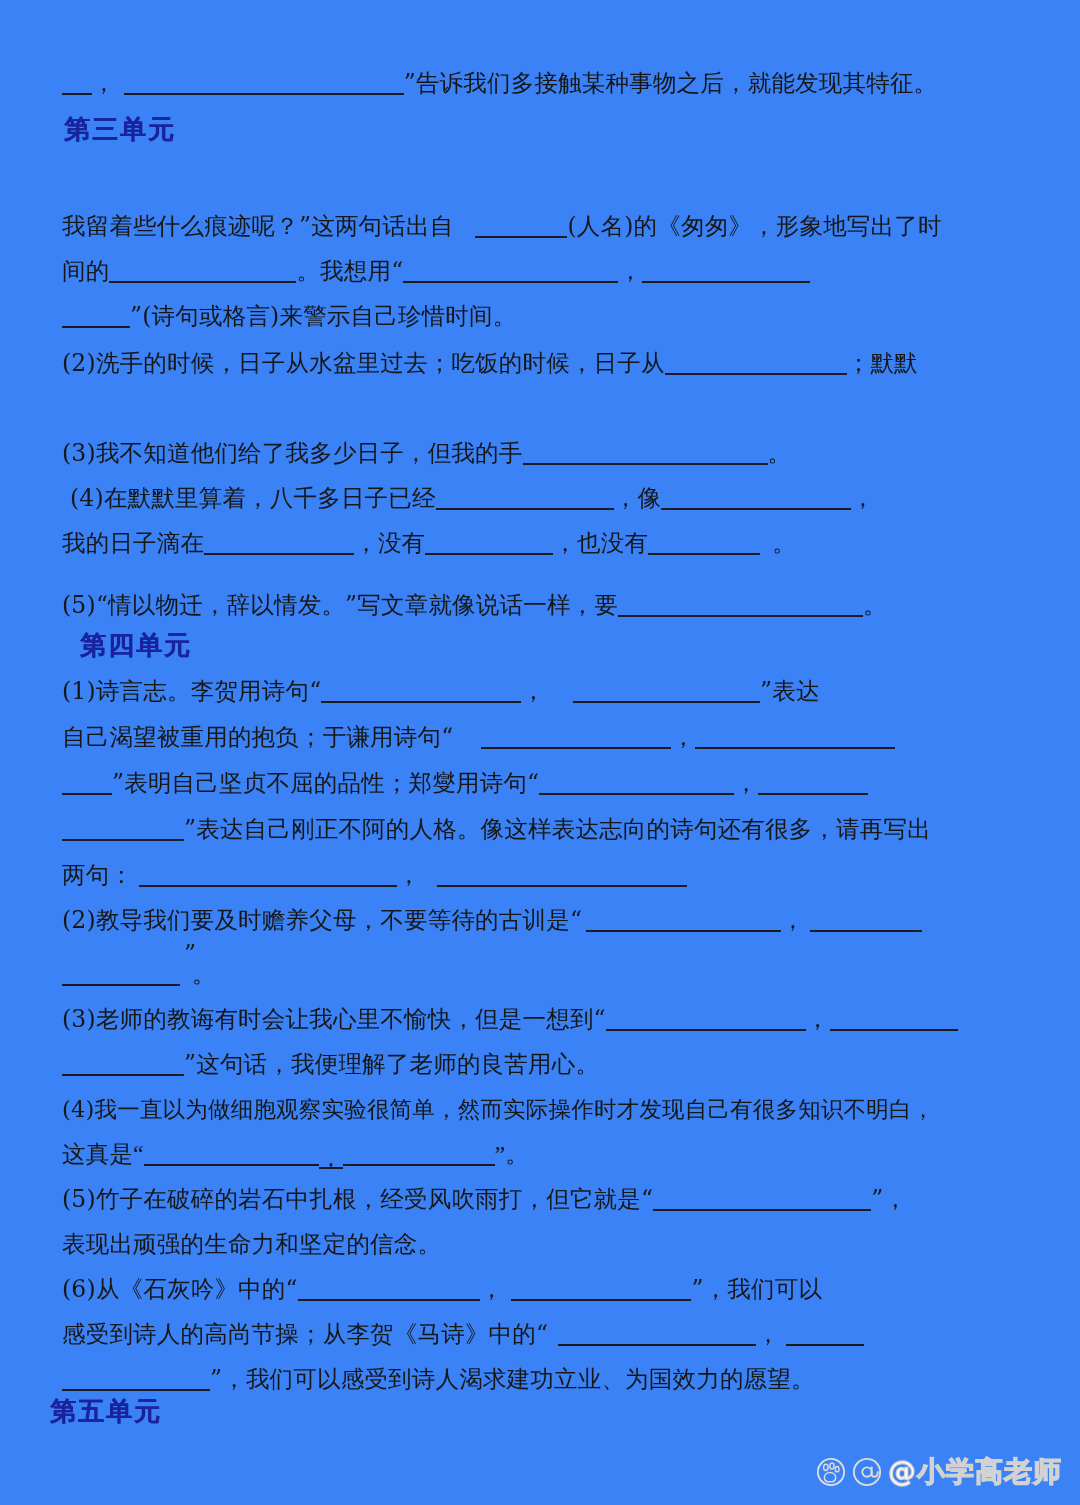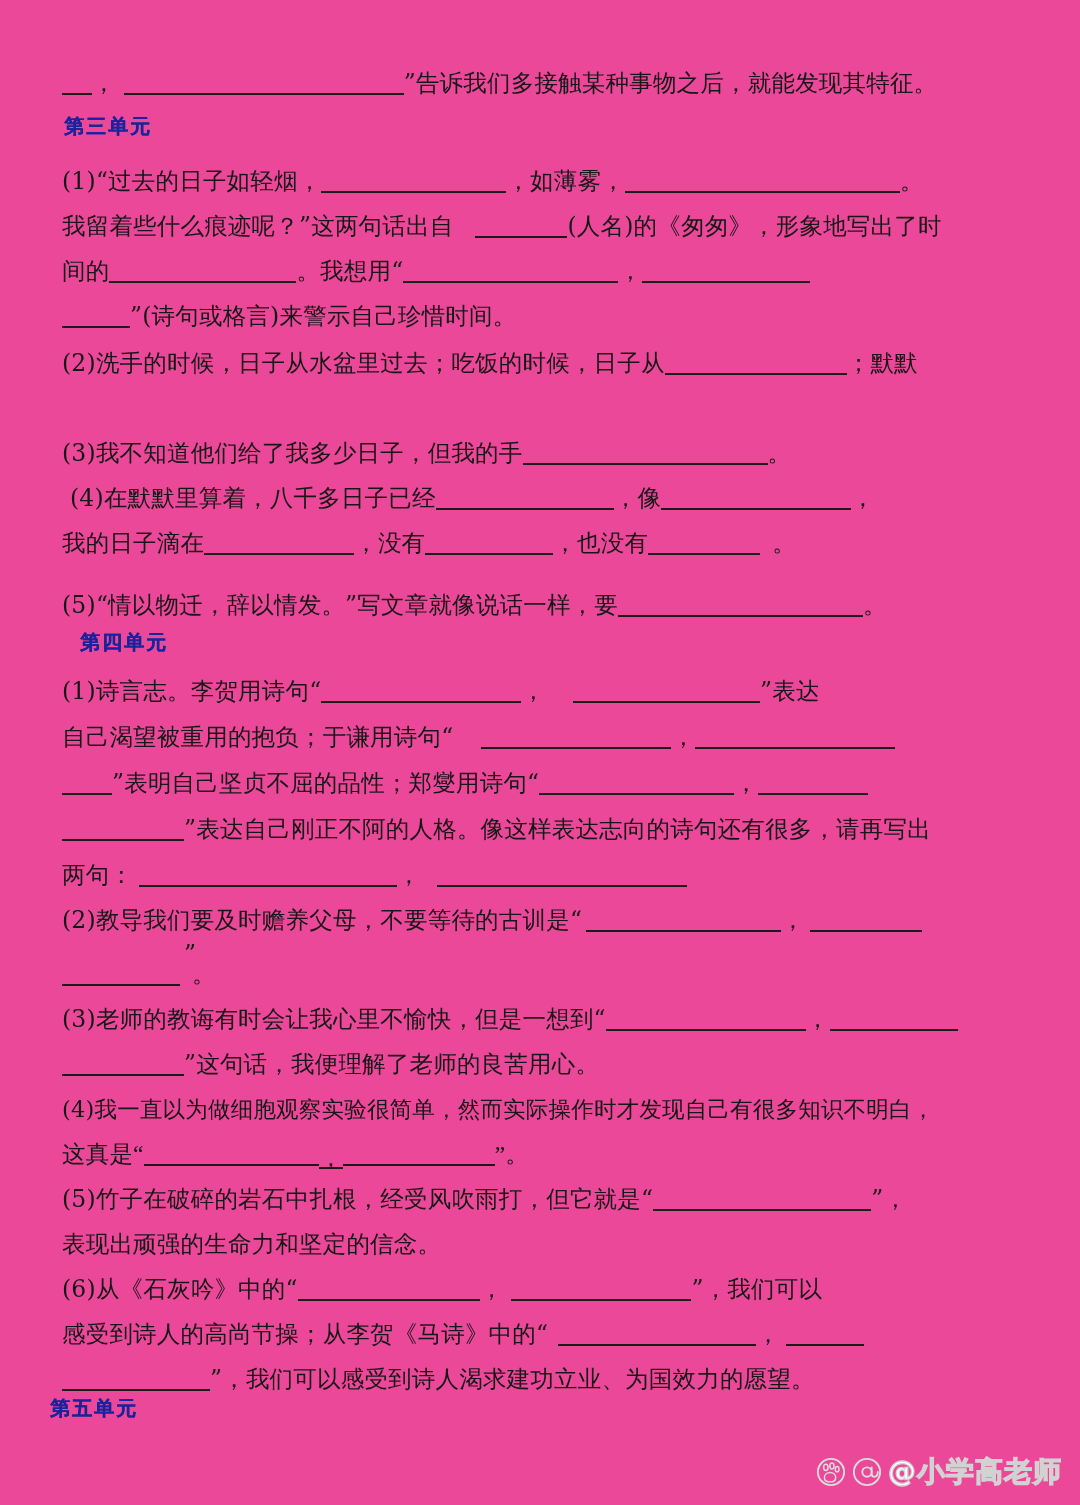--- a/index.html
+++ b/index.html
@@ -11,40 +11,40 @@
     width: 1080px;
     height: 1505px;
     position: relative;
     font-family: "DejaVu Serif", "Liberation Serif", serif;
     overflow: hidden;
   }
 
   #page {
     position: absolute;
     inset: 0;
-    background: #ec4899;
+    background: #3b82f6;
   }
 
   
   .line {
     position: absolute;
     left: 62px;
     width: 960px;
     font-size: 23.5px;
     line-height: 1;
     color: #171717;
     white-space: nowrap;
     letter-spacing: 0.2px;
     font-family: "DejaVu Serif", "Liberation Serif", serif;
   }
 
   
   .unit-head {
     position: absolute;
-    font-size: 20px;
+    font-size: 26px;
     font-weight: bold;
     color: #18239c;
     letter-spacing: 2px;
     line-height: 1;
     white-space: nowrap;
     font-family: "DejaVu Serif", "Liberation Serif", serif;
     text-shadow: 0.5px 0 0 #18239c;
   }
 
   
@@ -98,23 +98,20 @@
 <body>
 
 <div id="page">
 
   <div class="line" style="top:72px;">
     <span class="blank" style="width:30px;"></span><span>，</span><span class="gap" style="width:8px;"></span><span class="blank" style="width:280px;"></span><span>”</span><span>告诉我们多接触某种事物之后，就能发现其特征。</span>
   </div>
 
   <div class="unit-head" style="left:64px; top:116px;">第三单元</div>
 
-  <div class="line" style="top:170px;">
-    <span>(1)</span><span>“过去的日子如轻烟，</span><span class="blank" style="width:185px;"></span><span>，如薄雾，</span><span class="blank" style="width:275px;"></span><span>。</span>
-  </div>
 
   <div class="line" style="top:215px;">
     <span>我留着些什么痕迹呢？”这两句话出自</span><span class="gap" style="width:22px;"></span><span class="blank" style="width:92px;"></span><span>(人名)的《匆匆》，形象地写出了时</span>
   </div>
 
   <div class="line" style="top:260px;">
     <span>间的</span><span class="blank" style="width:187px;"></span><span>。我想用“</span><span class="blank" style="width:215px;"></span><span>，</span><span class="blank" style="width:168px;"></span>
   </div>
 
   <div class="line" style="top:305px;">

